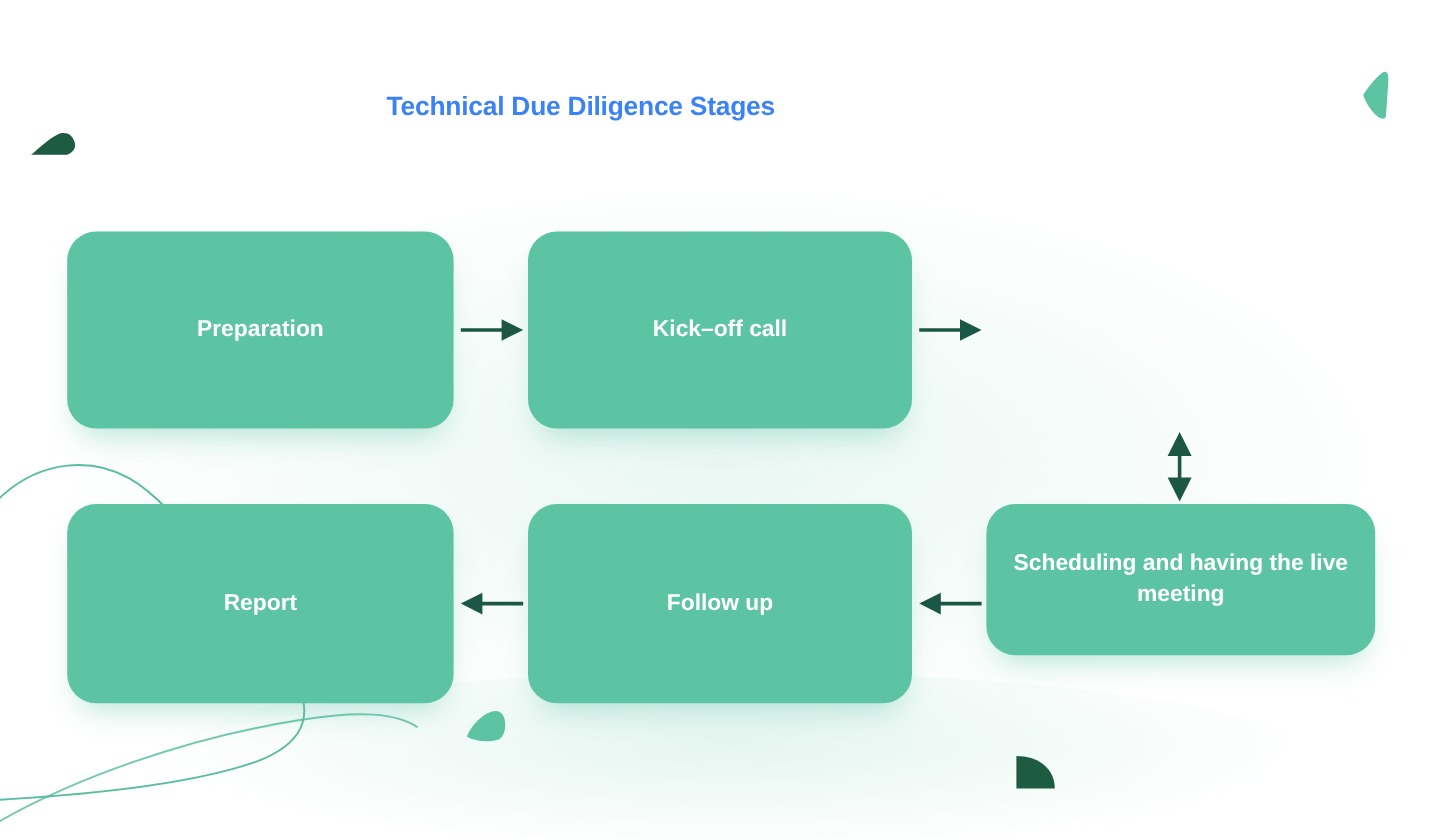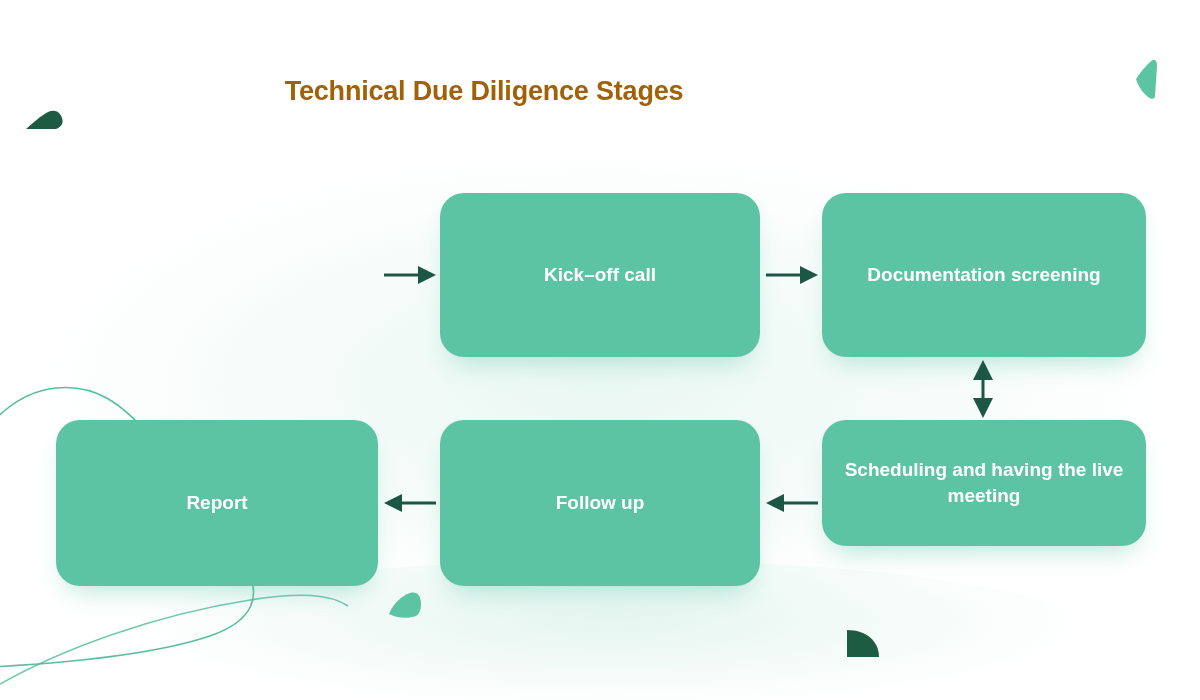--- a/index.html
+++ b/index.html
@@ -47,24 +47,24 @@
     pointer-events: none;
   }
 
   
   .title {
     position: absolute;
     left: 0;
     top: 76px;
     width: 968px;
     text-align: center;
-    font-size: 27px;
+    font-size: 22px;
     font-weight: bold;
     letter-spacing: -0.2px;
-    color: #a16207;
+    color: #3b82f6;
     font-family: "Liberation Sans", sans-serif;
   }
 
   
   .node {
     position: absolute;
     background: #5cc4a3;
     border-radius: 24px;
     display: flex;
     align-items: center;
@@ -116,25 +116,25 @@
              L 1155 96 C 1155 99 1152 100 1148 97 C 1143 93 1138 86 1136 79 Z" fill="#5cc4a3"></path>
 
     <path d="M 389 614 C 393 604 401 596 410 593 C 417 591 421 596 421 604
              C 421 610 419 614 416 616 C 408 619 396 618 389 614 Z" fill="#5cc4a3"></path>
 
     <path d="M 847 630 L 847 657 L 879 657 C 879 641 866 630 847 630 Z" fill="#1d5c42"></path>
   </svg>
 
   <div class="title">Technical Due Diligence Stages</div>
 
+  <div class="node" id="node-preparation">
+    <span class="label">Preparation</span>
+  </div>
   <div class="node" id="node-kickoff">
     <span class="label">Kick–off call</span>
-  </div>
-  <div class="node" id="node-docs">
-    <span class="label">Documentation screening</span>
   </div>
 
   <div class="node" id="node-scheduling">
     <span class="label">Scheduling and having the live meeting</span>
   </div>
   <div class="node" id="node-followup">
     <span class="label">Follow up</span>
   </div>
   <div class="node" id="node-report">
     <span class="label">Report</span>

